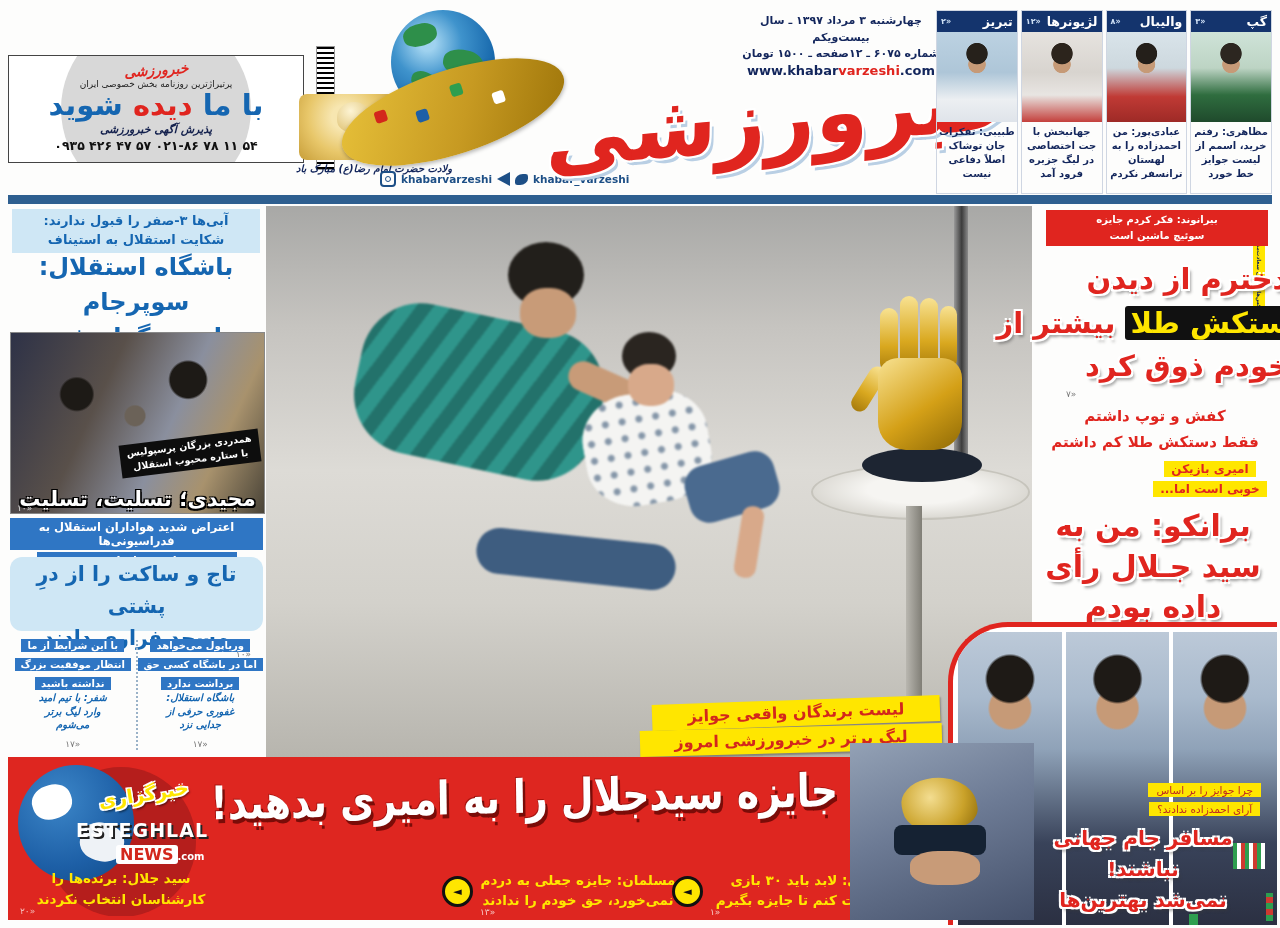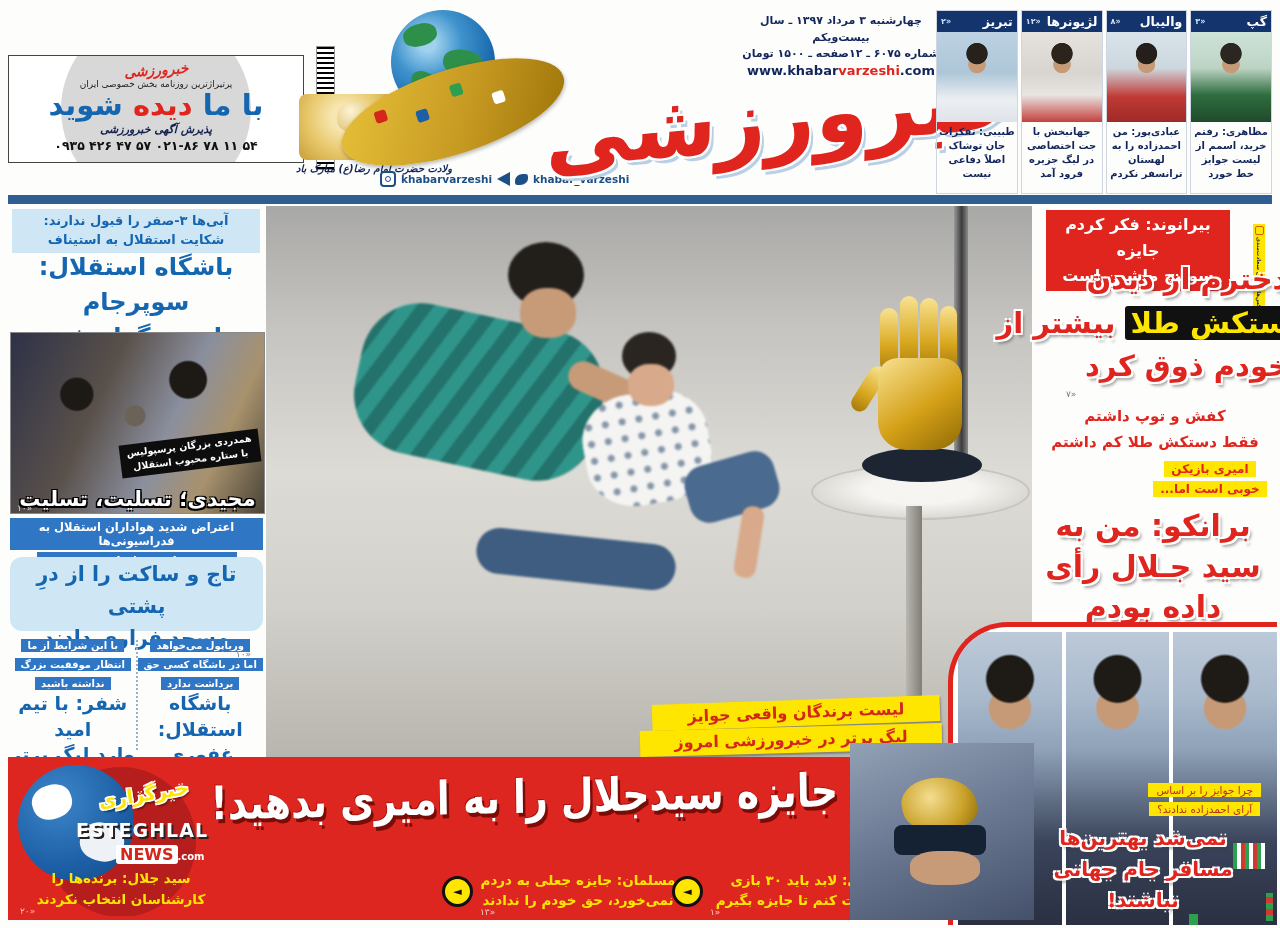--- a/index.html
+++ b/index.html
@@ -96,21 +96,21 @@
   .protest-bar{background:#2f76c4;color:#fff;font-size:11.5px;text-align:center;padding:2px 0;}
   #protest{left:10px;top:518px;width:253px;}
   #protest .p2{width:200px;margin:2px auto 0;}
   #tajbox{left:10px;top:557px;width:253px;height:72px;background:#cfe7f5;border-radius:12px;font-size:20.5px;
           color:#1566b1;text-align:center;line-height:1.55;letter-spacing:-0.5px;padding-top:2px;}
   #tajbox .pgmark{display:block;text-align:right;margin:-6px 12px 0 0;}
 
   #minis{left:10px;top:634px;width:253px;height:124px;display:flex;}
   .mini{width:50%;text-align:center;}
   .mini .chip{display:inline-block;background:#2f76c4;color:#fff;font-size:10px;padding:1px 6px;margin:1px 0;}
-  .mini .mh{font-size:19px;color:#1566b1;line-height:1.35;letter-spacing:-0.5px;}
+  .mini .mh{font-size:10px;color:#1566b1;line-height:1.35;letter-spacing:-0.5px;font-style:italic;}
   .mini-divider{width:0;border-left:2px dotted #9ab2c8;height:110px;margin-top:6px;}
 
   
   #mphoto{left:266px;top:206px;width:766px;height:551px;overflow:hidden;
           background:linear-gradient(180deg,#a8a8a6 0%,#c6c4c0 22%,#dddbd6 48%,#d3d1cb 72%,#b7b5ae 100%);}
   #mphoto .pole{position:absolute;left:688px;top:0;width:14px;height:275px;background:linear-gradient(90deg,#999,#3c3c3c 55%,#8a8a8a);}
   #mphoto .tbl{position:absolute;left:545px;top:258px;width:215px;height:52px;border-radius:50%;
        background:radial-gradient(ellipse at 50% 45%,#f6f5f2 35%,#dcdad4 70%,#bcbab2);border:2px solid #c6c4bc;}
   #mphoto .stem{position:absolute;left:640px;top:300px;width:16px;height:190px;background:linear-gradient(90deg,#b9b7b0,#807e76);}
   #mphoto .gbase{position:absolute;left:596px;top:242px;width:120px;height:34px;border-radius:50%;background:#1d2532;}
@@ -135,21 +135,21 @@
          background:radial-gradient(circle at 9px 9px,#8596a8 3px,transparent 4px) 0 0/17px 17px,#f4f4f2;}
   .jeans{left:420px;top:252px;width:92px;height:58px;border-radius:20px;transform:rotate(-16deg);background:#4a6a8f;}
   .bleg{left:472px;top:300px;width:22px;height:72px;border-radius:10px;background:#d8a98a;transform:rotate(9deg);}
   .mleg{left:210px;top:330px;width:200px;height:46px;border-radius:24px;background:#3e5d80;transform:rotate(6deg);}
 
   #credit{left:1253px;top:224px;width:12px;height:92px;background:#ffe600;display:flex;flex-direction:column;align-items:center;padding-top:2px;}
   #credit .igm{width:7px;height:7px;border:1.5px solid #d2601a;border-radius:2px;margin-bottom:2px;}
   #credit .vtx{writing-mode:vertical-rl;font-size:5.5px;color:#13265c;letter-spacing:0.5px;}
 
   
-  #beiran{left:1046px;top:210px;width:184px;background:#e0251f;color:#fff;font-size:16px;
+  #beiran{left:1046px;top:210px;width:222px;background:#e0251f;color:#fff;font-size:10px;
           text-align:center;line-height:1.6;padding:2px 0;}
   .bigred{color:#e0251f;letter-spacing:-1px;
      text-shadow:-2px -2px 0 #fff,2px -2px 0 #fff,-2px 2px 0 #fff,2px 2px 0 #fff,3px 4px 3px rgba(60,60,60,.45);}
   #rhead{left:1066px;top:258px;width:242px;text-align:center;}
   #rhead .l{font-size:29px;line-height:1.5;white-space:nowrap;}
   #rhead .hl{background:#111;color:#ffe600;padding:0 5px;border-radius:3px;text-shadow:none;}
   #rhead .pgmark{display:block;text-align:left;margin-right:0;}
   #rsub{left:1042px;top:404px;width:226px;text-align:center;color:#e0251f;font-size:15px;line-height:1.7;}
   #amiri{left:1150px;top:458px;width:120px;text-align:center;}
   #amiri span{display:inline-block;background:#ffe600;color:#e0251f;font-size:12px;padding:1px 7px;margin:1px 0;}
@@ -425,22 +425,22 @@
     <div class="prow">
       <div class="cph"></div>
       <div class="cph"></div>
       <div class="cph"></div>
     </div>
     <div id="whychip">
       <div><span>چرا جوایز را بر اساس</span></div>
       <div><span>آرای احمدزاده ندادند؟</span></div>
     </div>
     <div id="besthead" class="b">
+      <div class="l bigred">مسافر جام جهانی نباشند!</div>
       <div class="l bigred">نمی‌شد بهترین‌ها</div>
-      <div class="l bigred">مسافر جام جهانی نباشند!</div>
     </div>
     <div id="flagbars"></div>
   </div>
 
   <div class="abs b" id="chip1">لیست برندگان واقعی جوایز</div>
   <div class="abs b" id="chip2">لیگ برتر در خبرورزشی امروز</div>
 
   <div class="abs" id="band">
     <div id="bandhead" class="b">جایزه سیدجلال را به امیری بدهید!</div>
 

